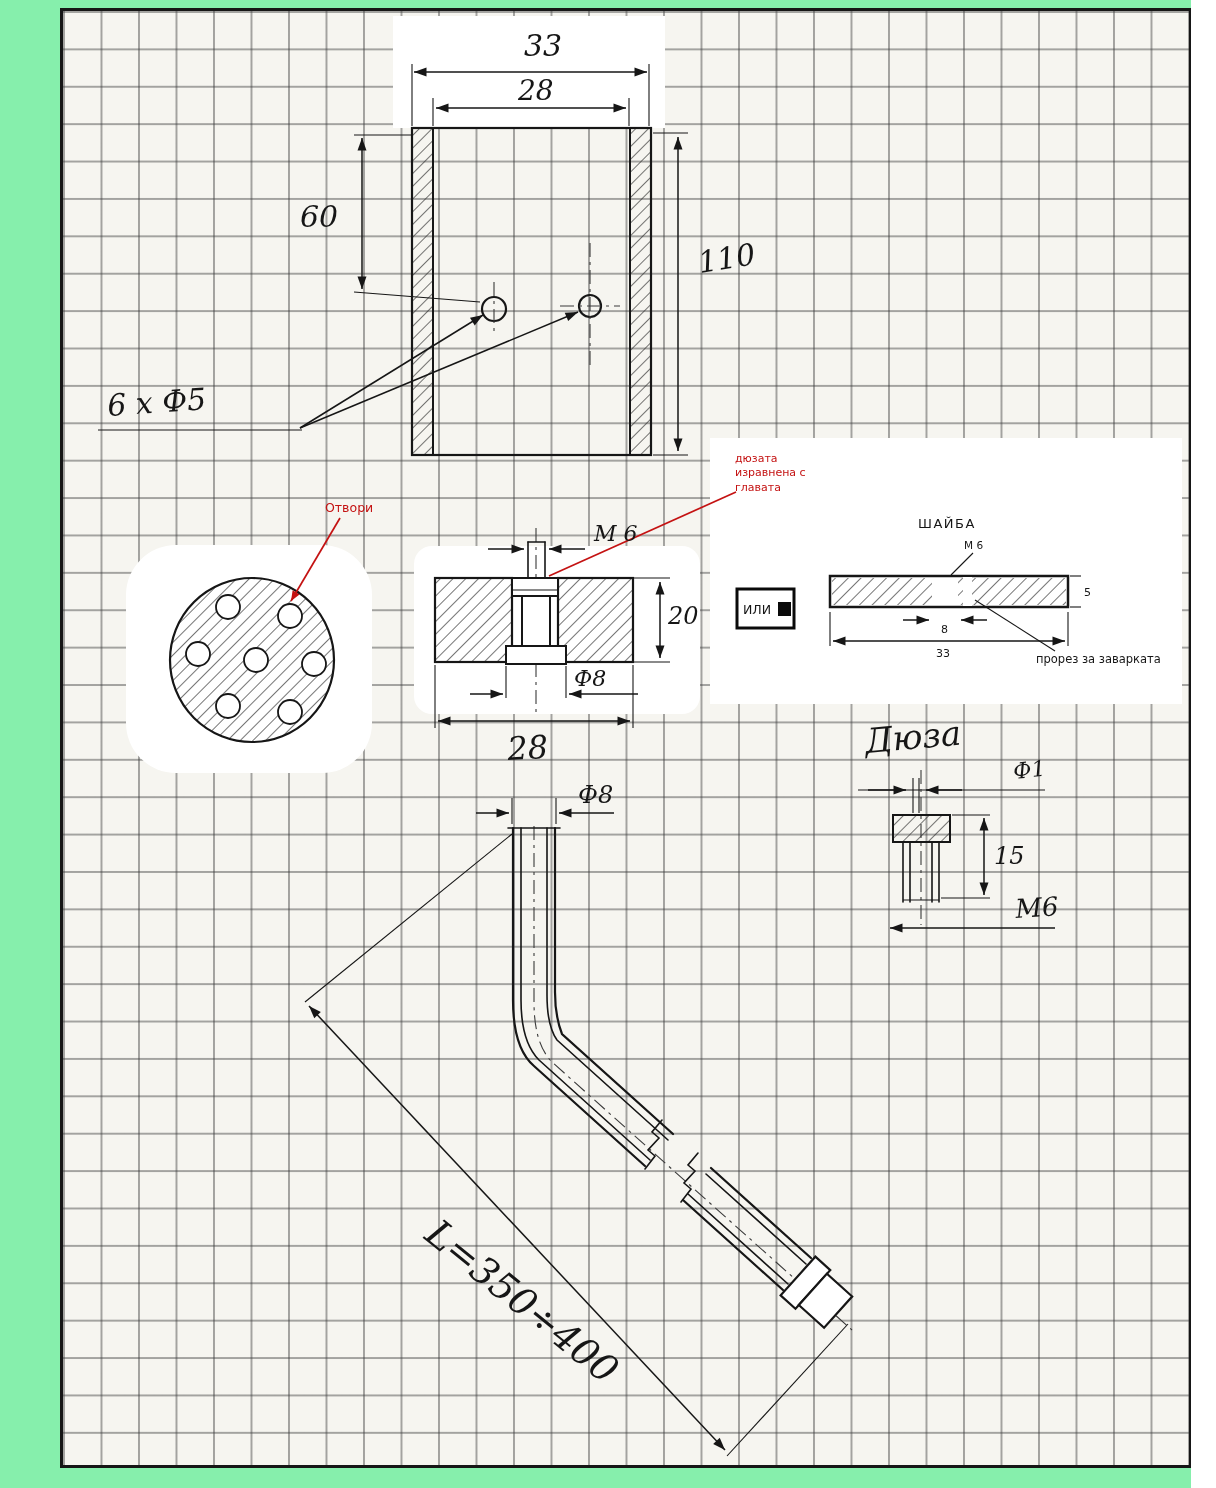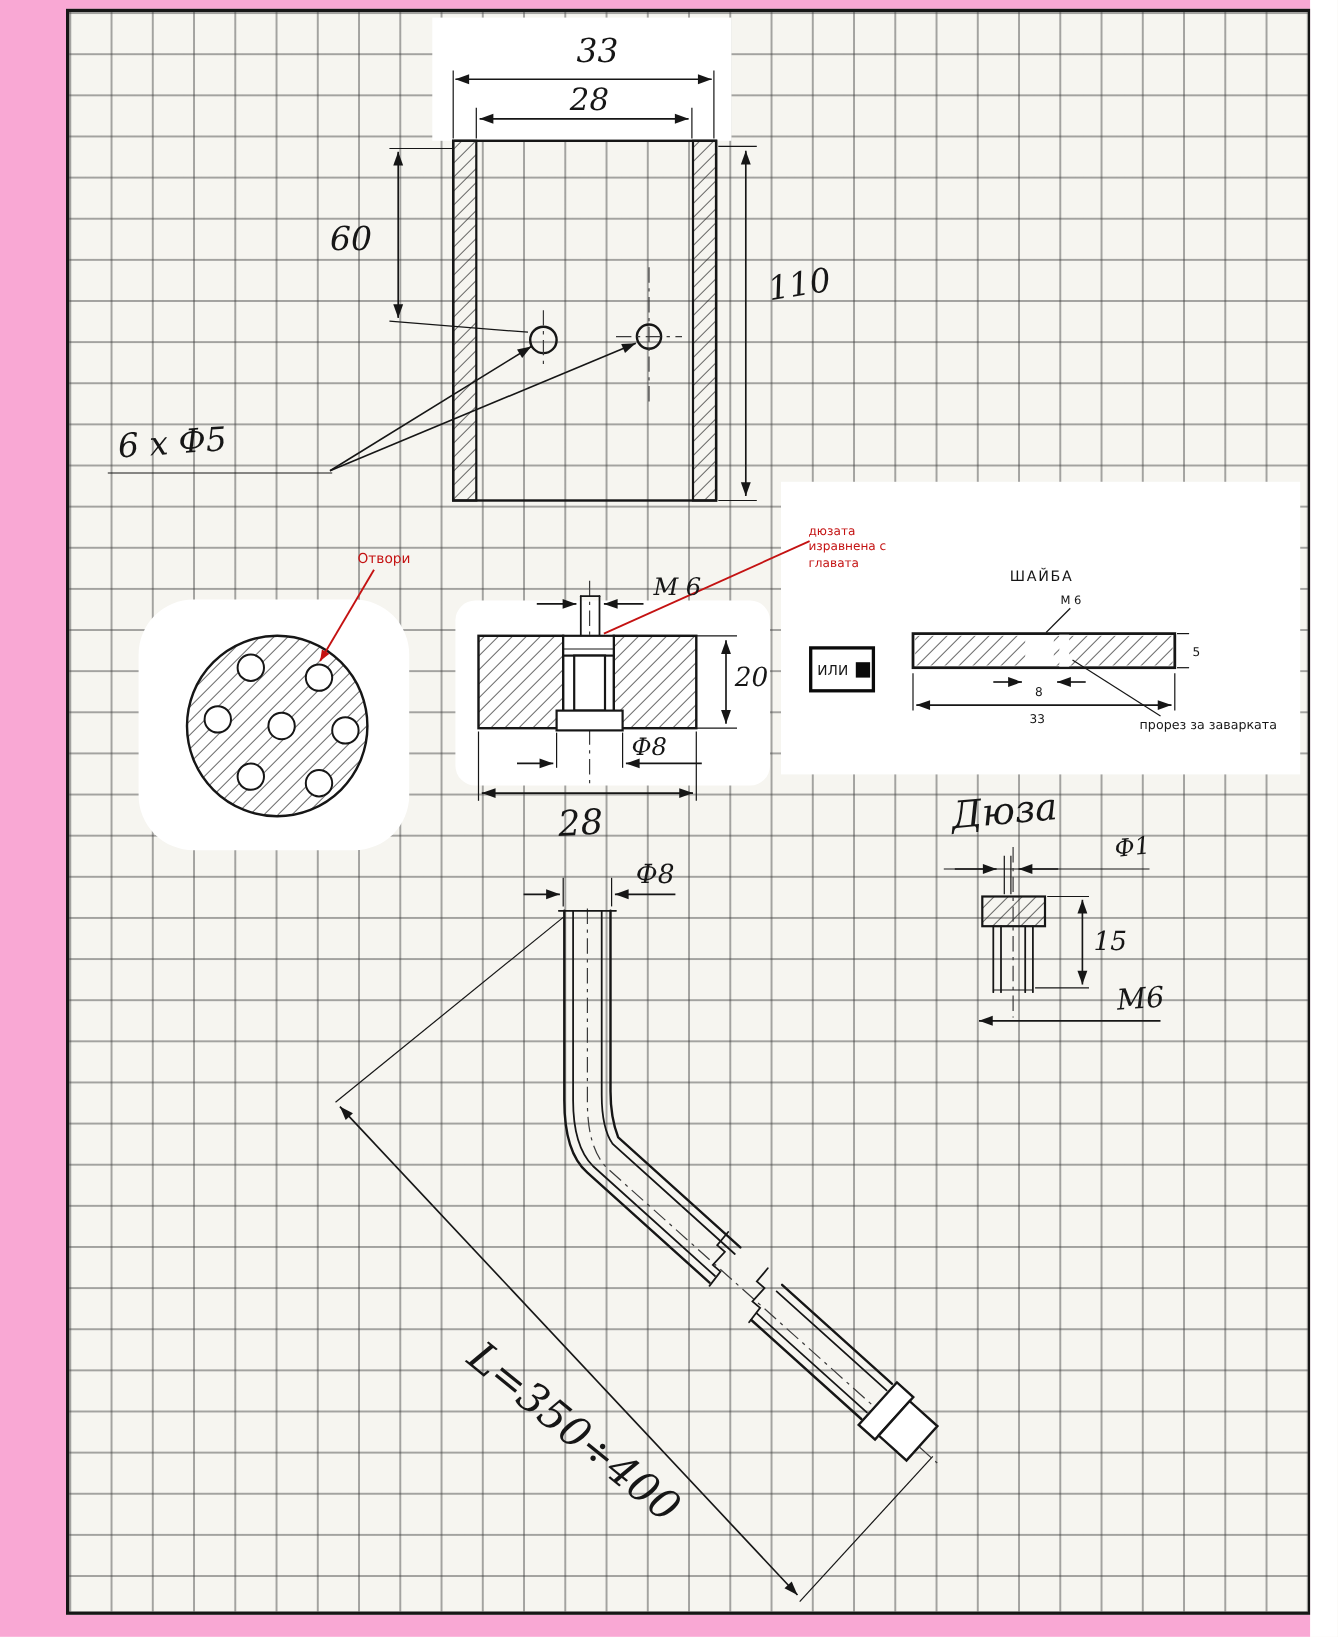--- a/index.html
+++ b/index.html
@@ -1,36 +1,36 @@
 <!DOCTYPE html>
 <html><head>
 <meta charset="utf-8">
 <style>
   html,body{margin:0;padding:0;}
   body{width:1216px;height:1488px;background:#ffffff;font-family:"DejaVu Sans",sans-serif;}
-  .screen{position:relative;width:1191px;height:1488px;overflow:hidden;background:#f9a8d4;}
+  .screen{position:relative;width:1191px;height:1488px;overflow:hidden;background:#86efac;}
   .graph{position:absolute;left:60px;top:8px;width:1126px;height:1454px;background-color:#f6f5f0;
     background-image:
       linear-gradient(to right, rgba(62,62,62,0.45) 1.5px, transparent 1.5px),
       linear-gradient(to bottom, rgba(62,62,62,0.45) 1.5px, transparent 1.5px);
     background-size:37.5px 37.4px;
     border:3px solid #161616;}
   svg.sketch{position:absolute;left:0;top:0;}
   .ln{stroke:#161616;stroke-width:2.2;fill:none;stroke-linecap:round;}
   .md{stroke:#161616;stroke-width:1.6;fill:none;stroke-linecap:round;}
   .dim{stroke:#161616;stroke-width:1.5;fill:none;}
   .thin{stroke:#161616;stroke-width:1.1;fill:none;}
   .cl{stroke:#3a3a3a;stroke-width:1.1;fill:none;stroke-dasharray:14 5 3 5;}
   .redl{stroke:#c41212;stroke-width:1.7;fill:none;}
   .wh{fill:#ffffff;}
   text{fill:#161616;}
   text.hw{font-family:"DejaVu Serif",serif;font-style:italic;}
   text.pr{font-family:"DejaVu Sans",sans-serif;}
   text.red-t{fill:#c41212;}
-  .red-note{position:absolute;left:735px;top:476px;width:96px;color:#c41212;
+  .red-note{position:absolute;left:735px;top:452px;width:96px;color:#c41212;
     font:11px/1.3 "DejaVu Sans",sans-serif;}
 </style>
 </head>
 <body>
 
 <div class="screen">
   <div class="graph"></div>
 
   <svg class="sketch" width="1216" height="1488" viewBox="0 0 1216 1488">
     <defs>

